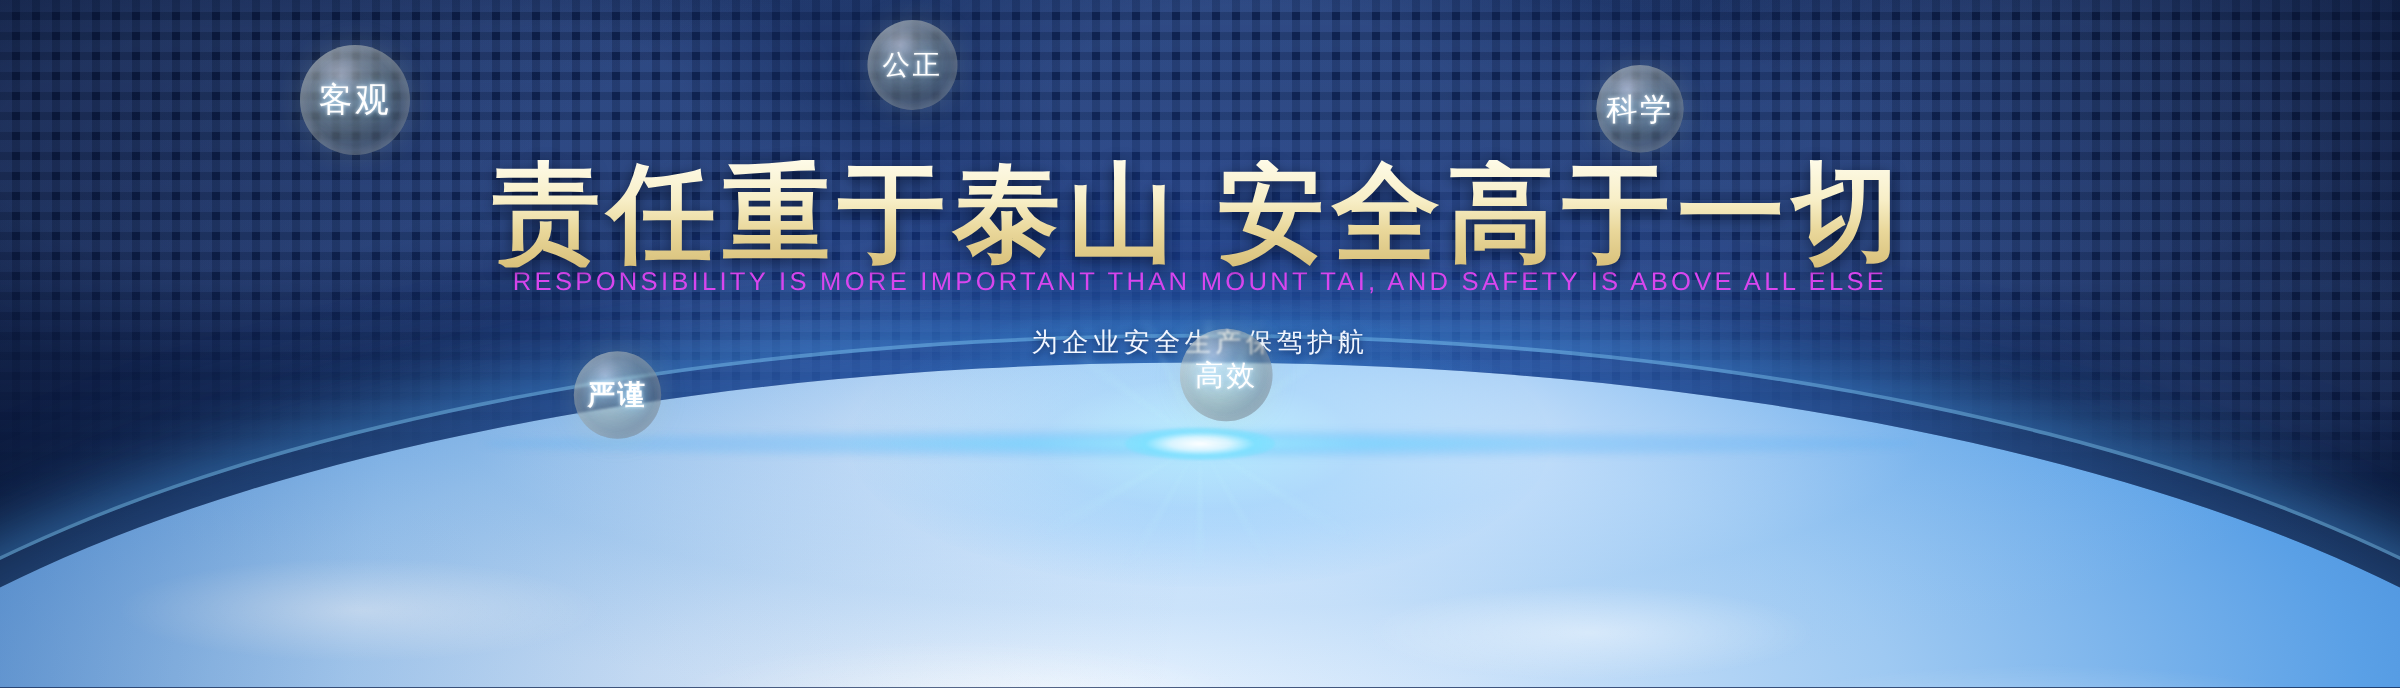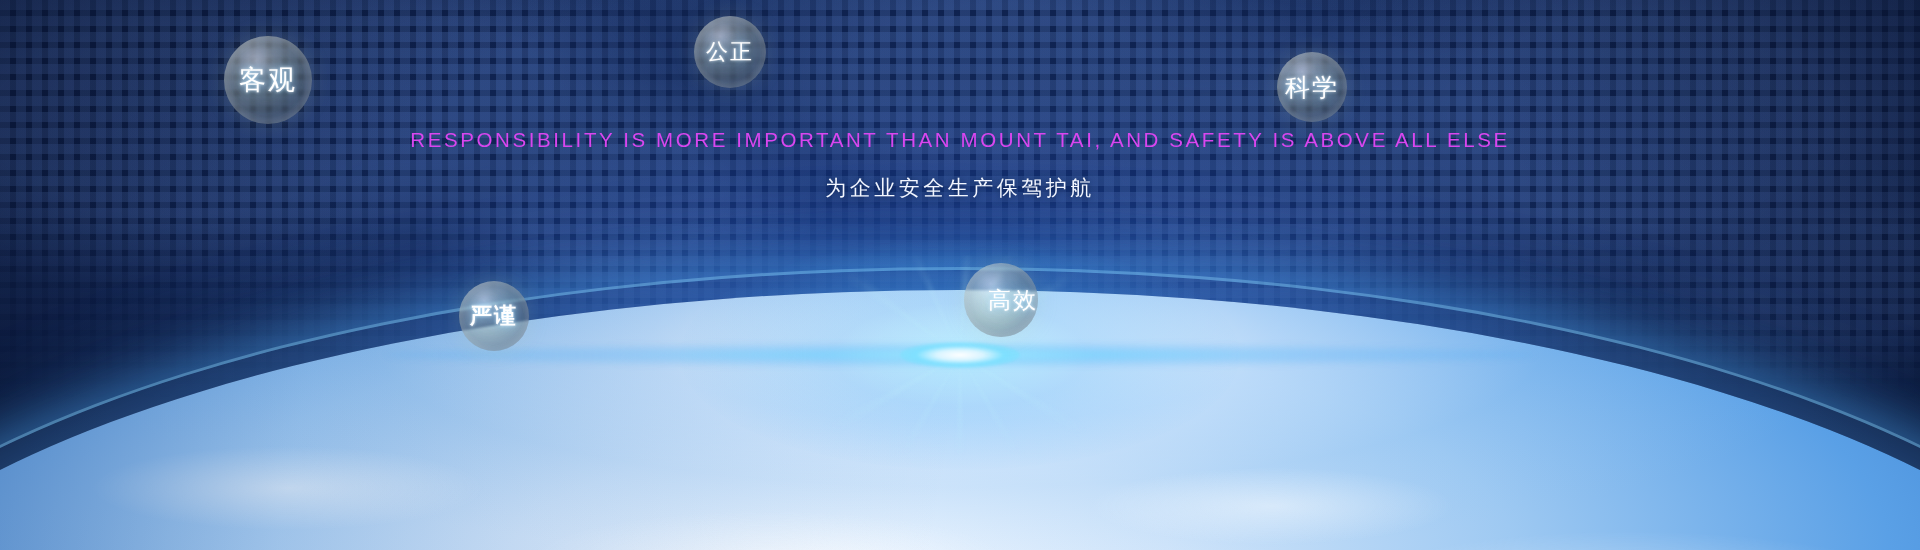--- a/index.html
+++ b/index.html
@@ -271,35 +271,36 @@
     <div class="earth-shade-left"></div>
   </div>
   <div class="earth-atmosphere"></div>
 
   <div class="flare-glow"></div>
   <div class="flare-rays"></div>
   <div class="flare-wide"></div>
   <div class="flare-core"></div>
 
   <div class="headline-wrap">
+    <div class="headline">责任重于泰山 安全高于一切</div>
     <div class="subtitle-en">RESPONSIBILITY IS MORE IMPORTANT THAN MOUNT TAI, AND SAFETY IS ABOVE ALL ELSE</div>
     <div class="tagline-cn">为企业安全生产保驾护航</div>
   </div>
 
   <div id="badge-layer">
-      <div class="badge" style="left: 224px; top: 36px; width: 88px; height: 88px; text-align: right;">
+      <div class="badge" style="left: 240px; top: 36px; width: 88px; height: 88px; text-align: right;">
         <span class="badge-label" style="font-size: 27px;">客观</span>
       </div>
       <div class="badge" style="left: 694px; top: 16px; width: 72px; height: 72px;">
         <span class="badge-label" style="font-size: 22px;">公正</span>
       </div>
       <div class="badge" style="left: 1277px; top: 52px; width: 70px; height: 70px;">
         <span class="badge-label" style="font-size: 25px;">科学</span>
       </div>
       <div class="badge" style="left: 459px; top: 281px; width: 70px; height: 70px;">
         <span class="badge-label" style="font-size: 22px; font-weight: bold;">严谨</span>
       </div>
-      <div class="badge" style="left: 964px; top: 263px; width: 74px; height: 74px; justify-content: flex-end;">
+      <div class="badge" style="left: 944px; top: 263px; width: 74px; height: 74px;">
         <span class="badge-label" style="font-size: 23px;">高效</span>
       </div>
     </div>
 
 </div>
 
 </body></html>

